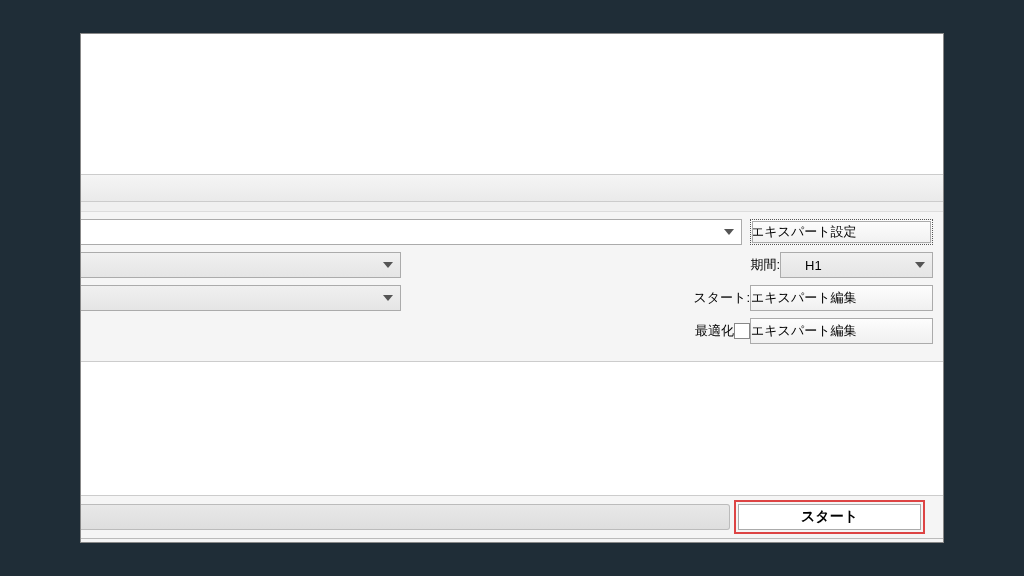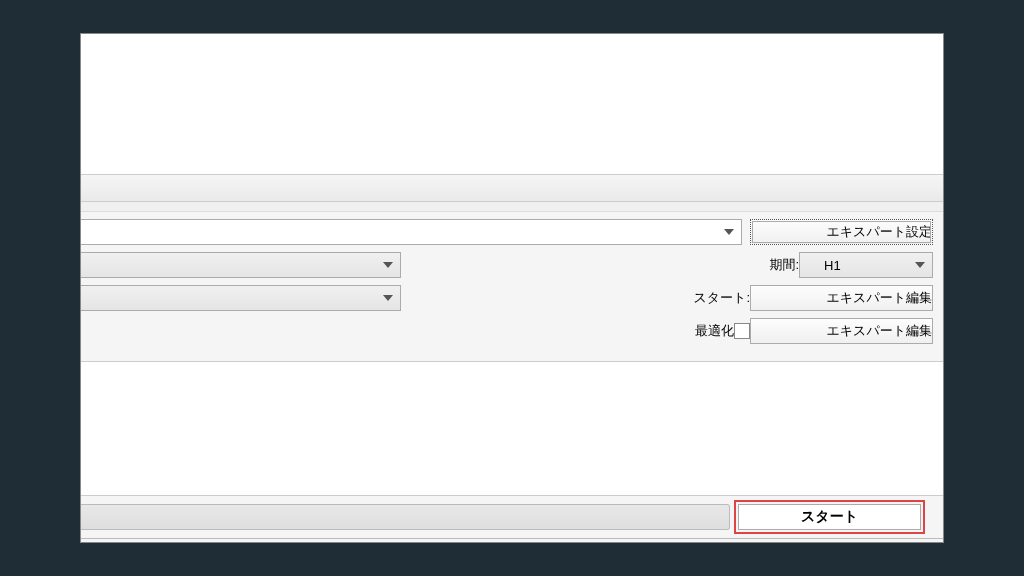--- a/index.html
+++ b/index.html
@@ -85,21 +85,21 @@
       font-size: 13px;
       white-space: nowrap;
     }
     .btn {
       background: linear-gradient(to bottom, #fdfdfd, #f0f0f0);
       border: 1px solid #ababab;
       height: 26px;
       width: 183px;
       display: flex;
       align-items: center;
-      justify-content: flex-end;
+      justify-content: flex-start;
       font-size: 13px;
       cursor: pointer;
     }
     .btn-dotted {
       border: 1px dotted #555;
       outline: 1px solid #ababab;
       outline-offset: -3px;
     }
     .checkbox {
       width: 16px;
@@ -184,21 +184,21 @@
     <div class="form-row">
       <div class="dropdown dropdown-left-crop gray-dropdown" style="width:320px; position:absolute; left:0;">
         <span></span>
         <span class="dropdown-chevron">
           <svg viewBox="0 0 10 6">
               <path d="M0 0 L5 6 L10 0 Z" fill="#555"></path>
             </svg>
         </span>
       </div>
       <span class="label">期間:</span>
-      <div class="dropdown gray-dropdown" style="width:134px;padding-left:24px;">
+      <div class="dropdown gray-dropdown" style="width:153px;padding-left:24px;">
         <span>H1</span>
         <span class="dropdown-chevron">
           <svg viewBox="0 0 10 6">
               <path d="M0 0 L5 6 L10 0 Z" fill="#555"></path>
             </svg>
         </span>
       </div>
     </div>
 
     <div class="form-row">

